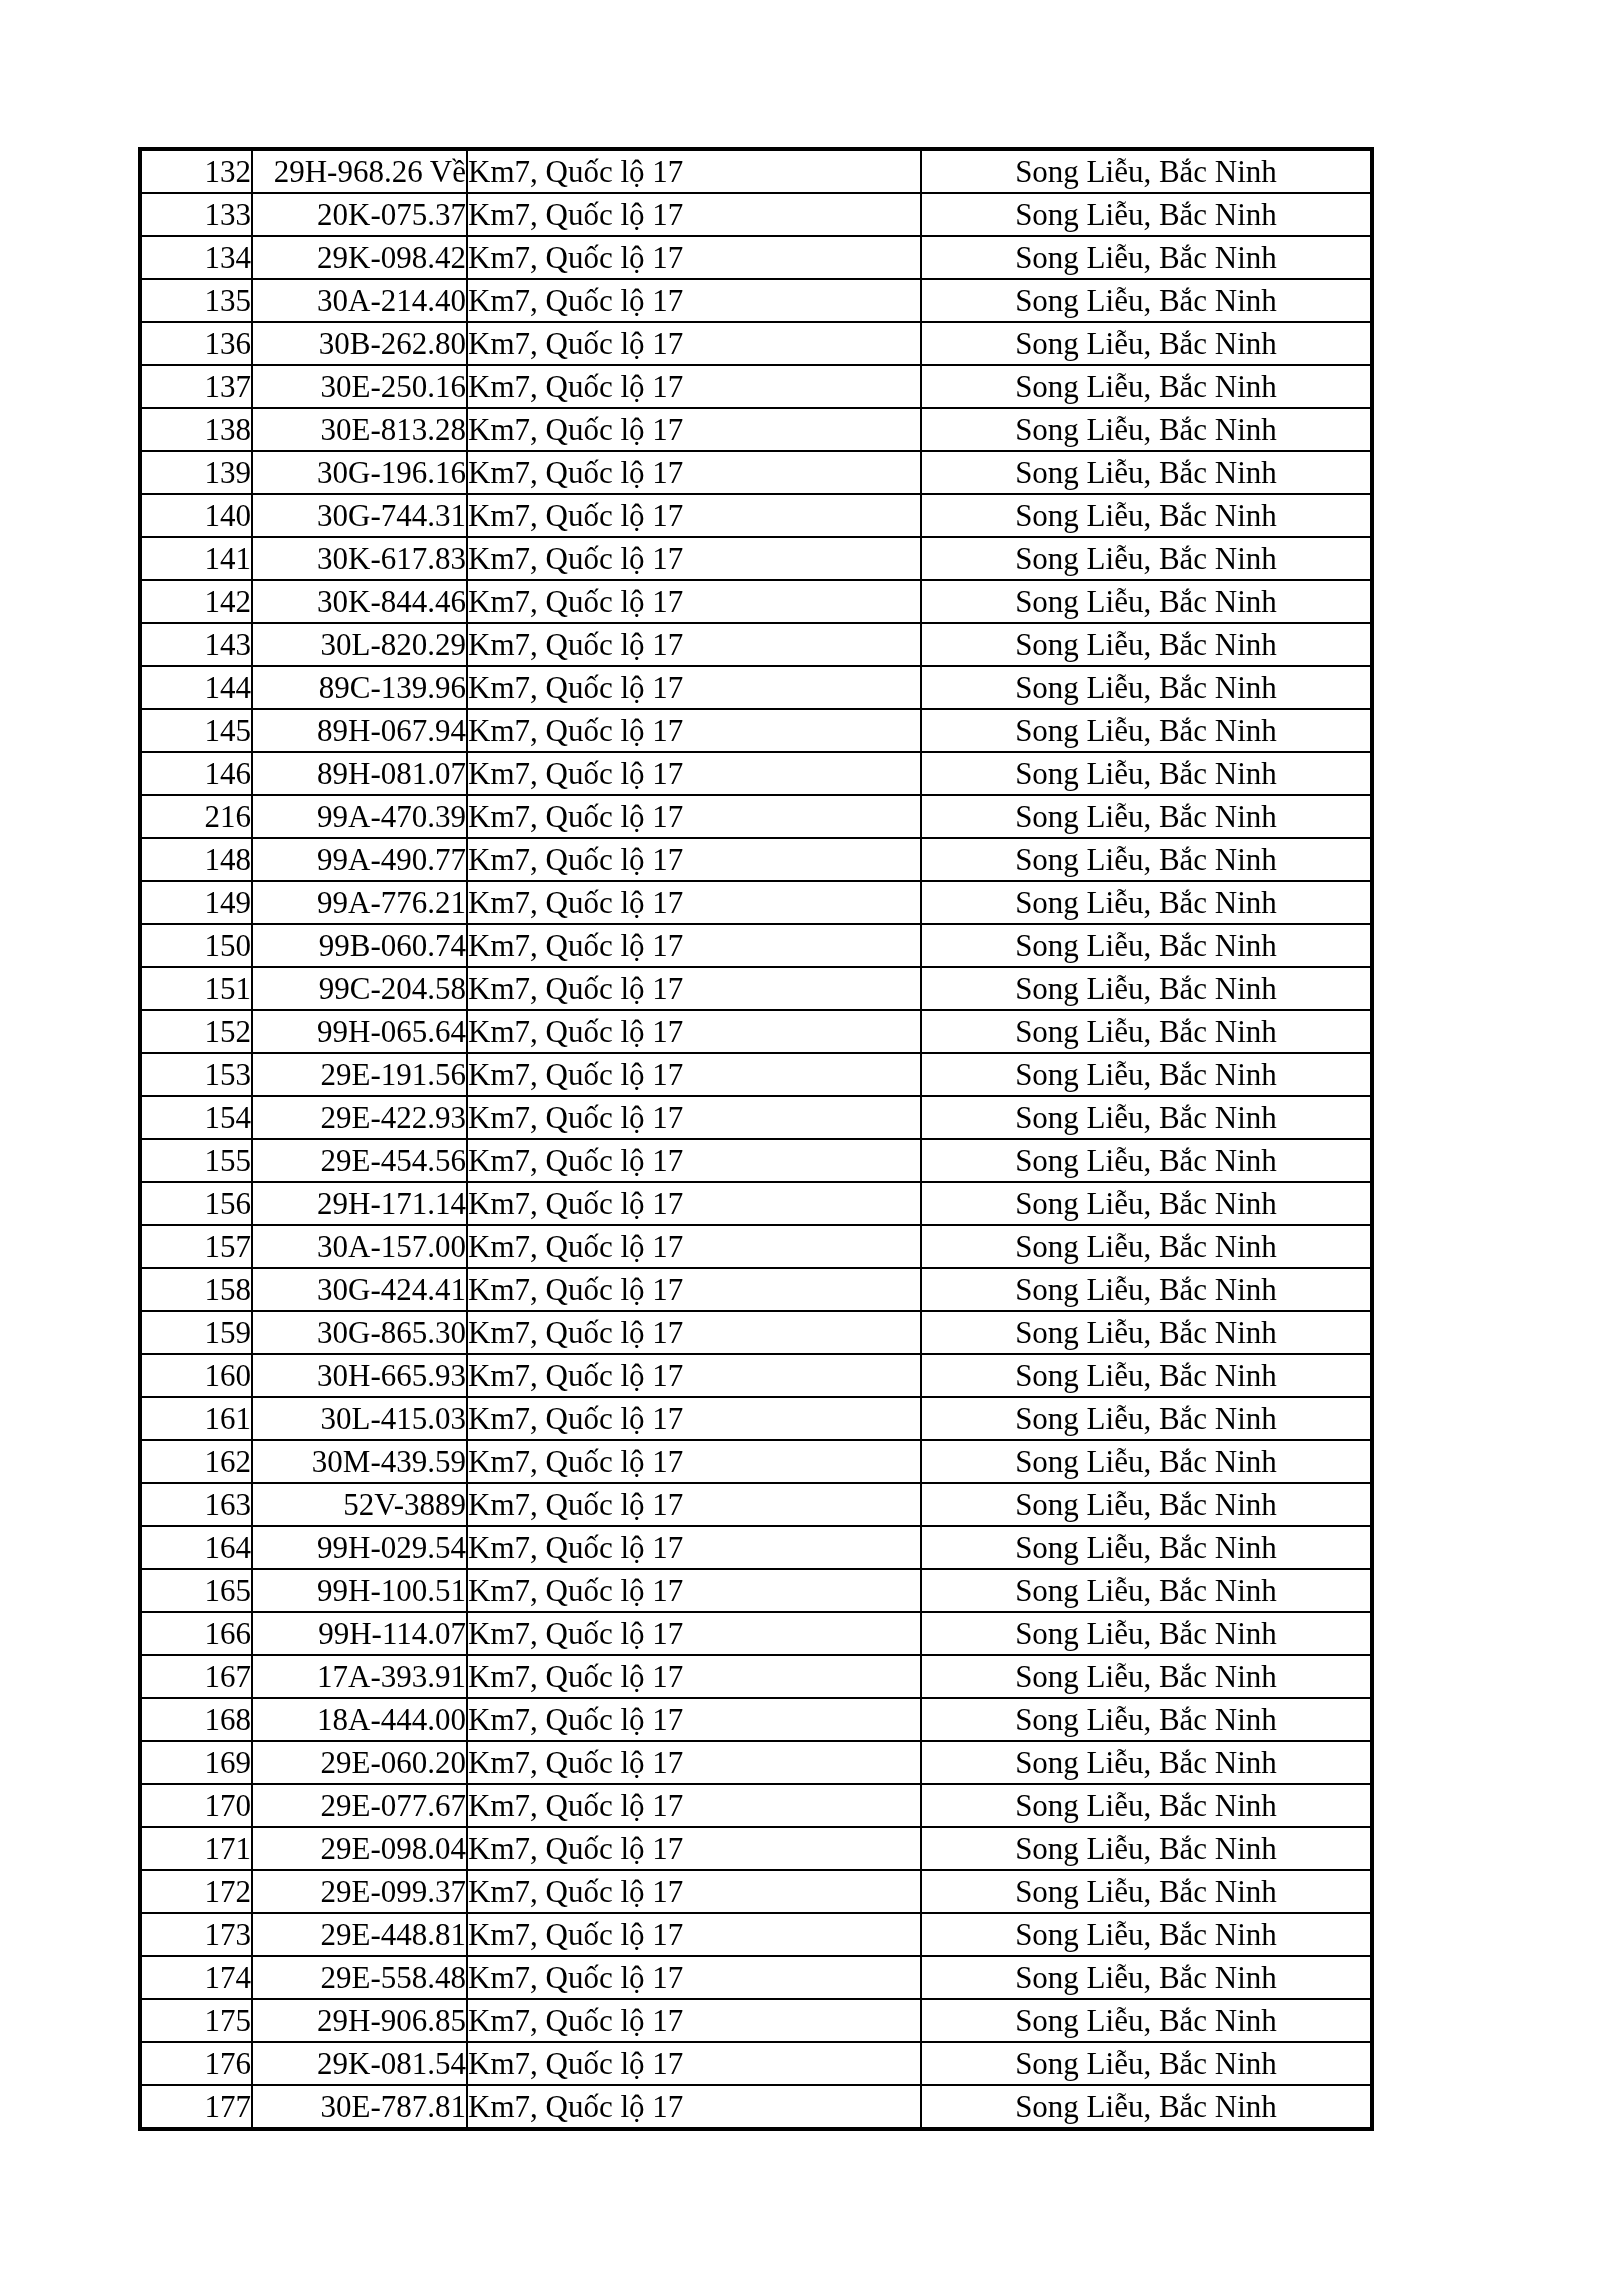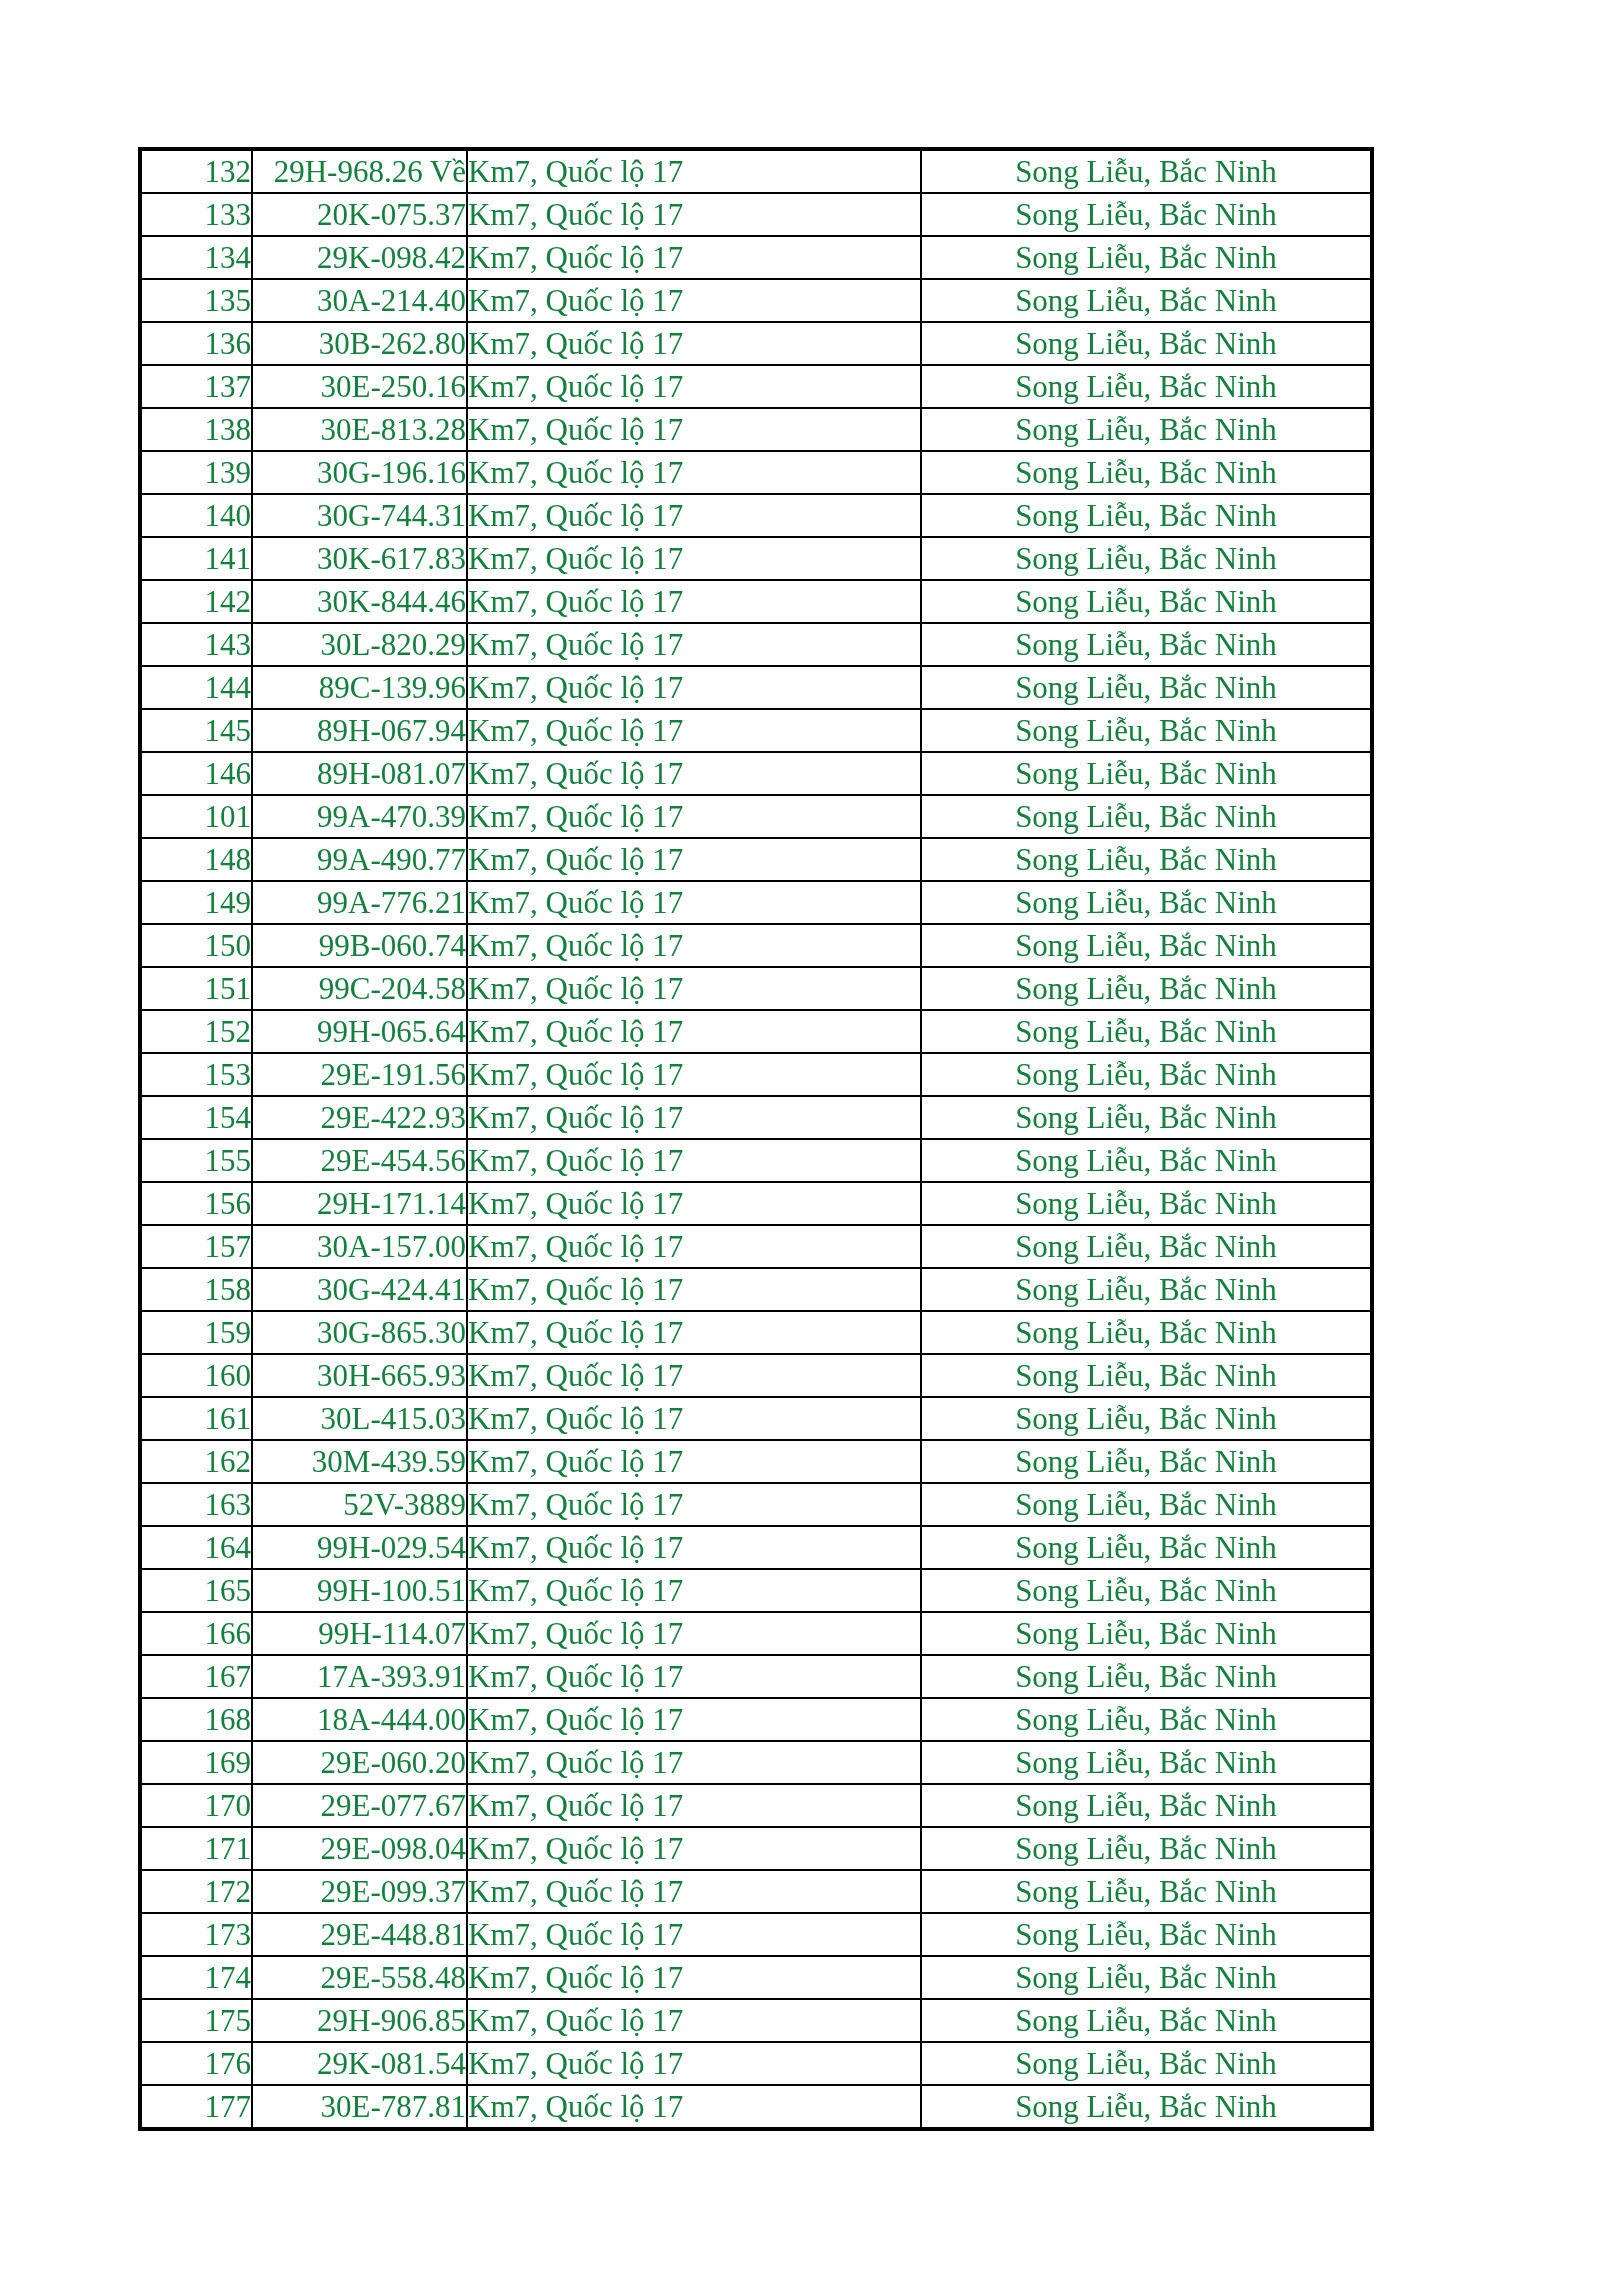--- a/index.html
+++ b/index.html
@@ -6,21 +6,21 @@
     margin: 0;
     padding: 0;
     background: #ffffff;
   }
   .page {
     position: relative;
     width: 1346px;
     height: 2295px;
     background: #ffffff;
     font-family: "Liberation Serif", "DejaVu Serif", serif;
-    color: #15803d;
+    color: #000000;
   }
   table.plates-table {
     position: absolute;
     left: 138px;
     top: 147px;
     width: 1232px;
     border-collapse: collapse;
     table-layout: fixed;
     border: 4.2px solid #000000;
   }
@@ -148,21 +148,21 @@
     <td class="c-loc">Km7, Quốc lộ 17</td>
     <td class="c-dist">Song Liễu, Bắc Ninh</td>
   </tr>
         <tr>
     <td class="c-no">146</td>
     <td class="c-plate">89H-081.07</td>
     <td class="c-loc">Km7, Quốc lộ 17</td>
     <td class="c-dist">Song Liễu, Bắc Ninh</td>
   </tr>
         <tr>
-    <td class="c-no">101</td>
+    <td class="c-no">216</td>
     <td class="c-plate">99A-470.39</td>
     <td class="c-loc">Km7, Quốc lộ 17</td>
     <td class="c-dist">Song Liễu, Bắc Ninh</td>
   </tr>
         <tr>
     <td class="c-no">148</td>
     <td class="c-plate">99A-490.77</td>
     <td class="c-loc">Km7, Quốc lộ 17</td>
     <td class="c-dist">Song Liễu, Bắc Ninh</td>
   </tr>

